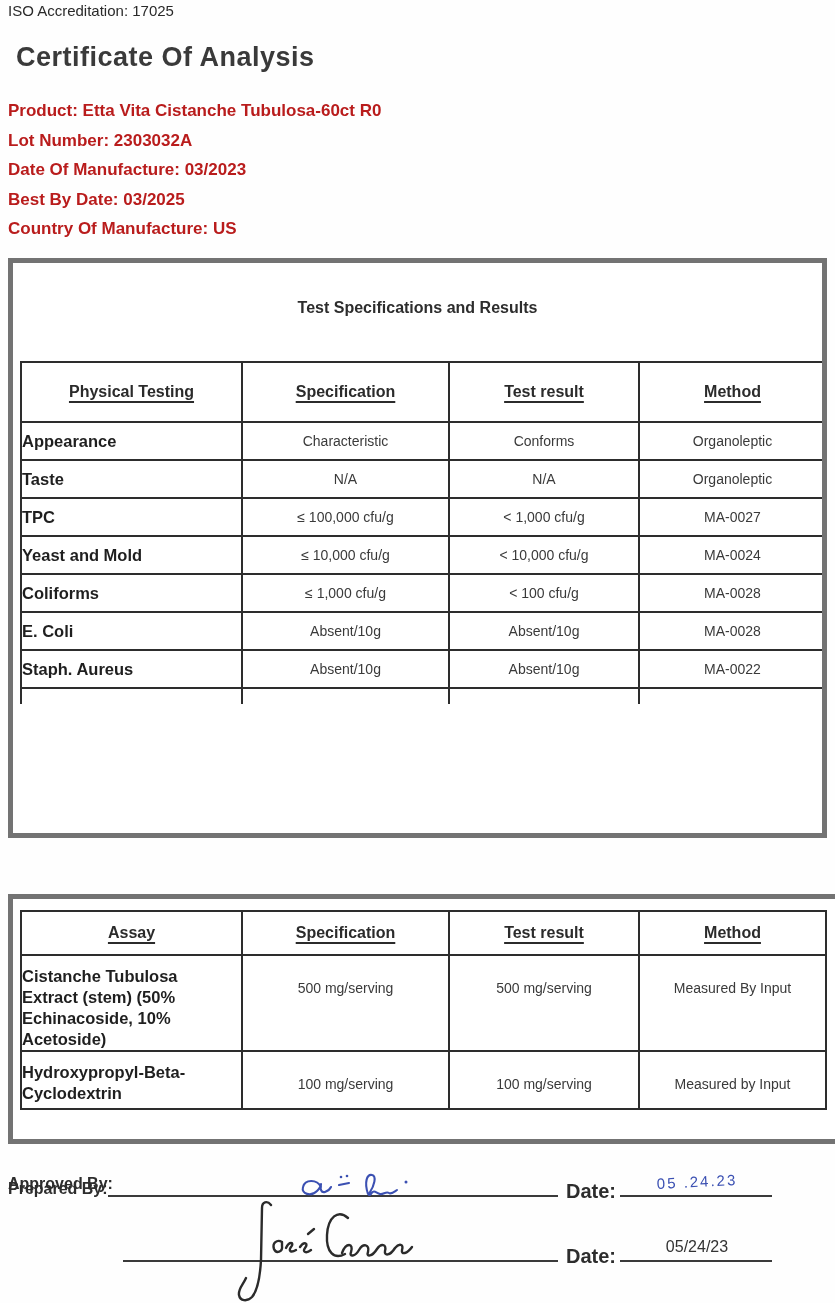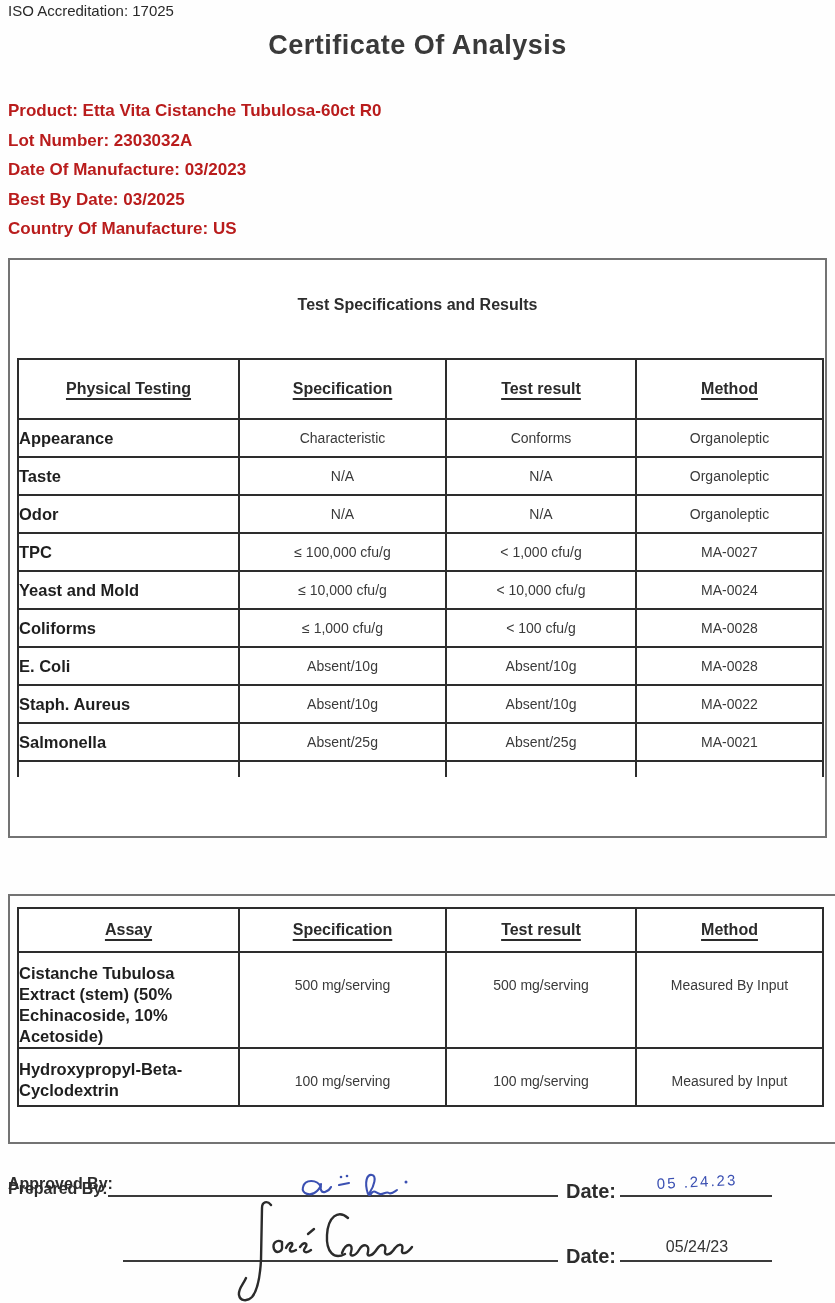--- a/index.html
+++ b/index.html
@@ -6,27 +6,27 @@
   .page{
     position:relative;
     width:835px;height:1303px;
     background:#fefefe;
     font-family:"Liberation Sans", sans-serif;
     color:#222;
     overflow:hidden;
   }
   
   .iso-line{position:absolute;left:8px;top:2px;font-size:15px;color:#2a2a2a;}
-  .doc-title{position:absolute;left:0;right:0;top:26px;margin:4px;text-align:center;
+  .doc-title{position:absolute;left:0;right:0;top:26px;margin:16px;text-align:left;
     font-size:27px;font-weight:700;color:#3a3a3a;letter-spacing:.5px;}
   
   .product-info{position:absolute;left:8px;top:96px;font-size:17px;font-weight:700;color:#b91c1c;}
   .product-info div{height:29.5px;line-height:29.5px;}
   
-  .box{position:absolute;box-sizing:border-box;border:2px solid #737373;background:#fff;overflow:hidden;}
+  .box{position:absolute;box-sizing:border-box;border:5px solid #737373;background:#fff;overflow:hidden;}
   .box1{left:8px;top:258px;width:819px;height:580px;}
   .box2{left:8px;top:894px;width:834px;height:250px;}
   .box1-title{position:absolute;left:0;right:0;top:36px;text-align:center;
     font-size:16px;font-weight:700;color:#2d2d2d;}
   
   table.grid{position:absolute;border-collapse:collapse;table-layout:fixed;width:805px;left:7px;}
   table.results{top:98px;}
   table.assay{top:11px;}
   col.c1{width:221px;}col.c2{width:207px;}col.c3{width:190px;}col.c4{width:187px;}
   table.grid td{border:2px solid #2d2d2d;background:#fff;}
@@ -104,26 +104,20 @@
             <td class="val-cell">Conforms</td>
             <td class="val-cell">Organoleptic</td>
           </tr>
           <tr class="data-row">
             <td class="name-cell">Taste</td>
             <td class="val-cell">N/A</td>
             <td class="val-cell">N/A</td>
             <td class="val-cell">Organoleptic</td>
           </tr>
           <tr class="data-row">
-            <td class="name-cell">Odor</td>
-            <td class="val-cell">N/A</td>
-            <td class="val-cell">N/A</td>
-            <td class="val-cell">Organoleptic</td>
-          </tr>
-          <tr class="data-row">
             <td class="name-cell">TPC</td>
             <td class="val-cell">≤ 100,000 cfu/g</td>
             <td class="val-cell">&lt; 1,000 cfu/g</td>
             <td class="val-cell">MA-0027</td>
           </tr>
           <tr class="data-row">
             <td class="name-cell">Yeast and Mold</td>
             <td class="val-cell">≤ 10,000 cfu/g</td>
             <td class="val-cell">&lt; 10,000 cfu/g</td>
             <td class="val-cell">MA-0024</td>
@@ -138,26 +132,20 @@
             <td class="name-cell">E. Coli</td>
             <td class="val-cell">Absent/10g</td>
             <td class="val-cell">Absent/10g</td>
             <td class="val-cell">MA-0028</td>
           </tr>
           <tr class="data-row">
             <td class="name-cell">Staph. Aureus</td>
             <td class="val-cell">Absent/10g</td>
             <td class="val-cell">Absent/10g</td>
             <td class="val-cell">MA-0022</td>
-          </tr>
-          <tr class="data-row">
-            <td class="name-cell">Salmonella</td>
-            <td class="val-cell">Absent/25g</td>
-            <td class="val-cell">Absent/25g</td>
-            <td class="val-cell">MA-0021</td>
           </tr>
           <tr class="sliver">
             <td></td>
             <td></td>
             <td></td>
             <td></td>
           </tr>
         </tbody>
     </table>
   </div>

